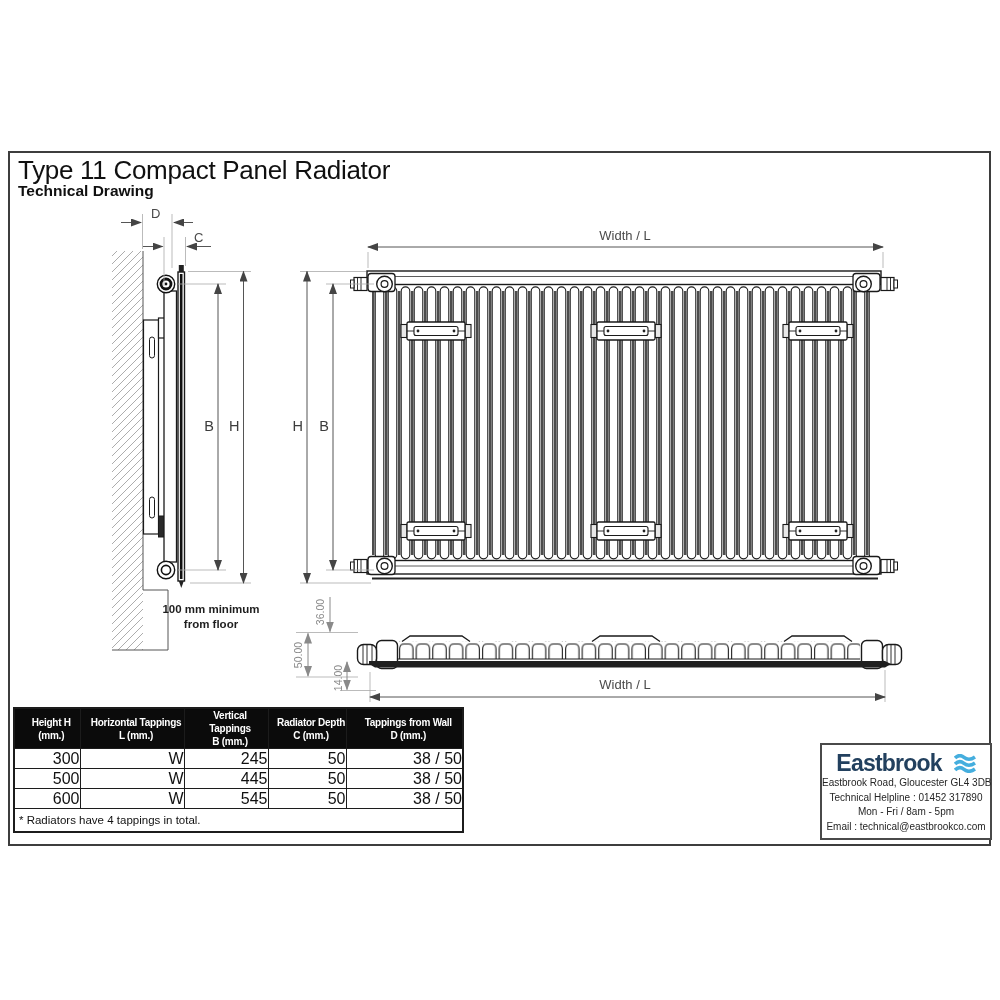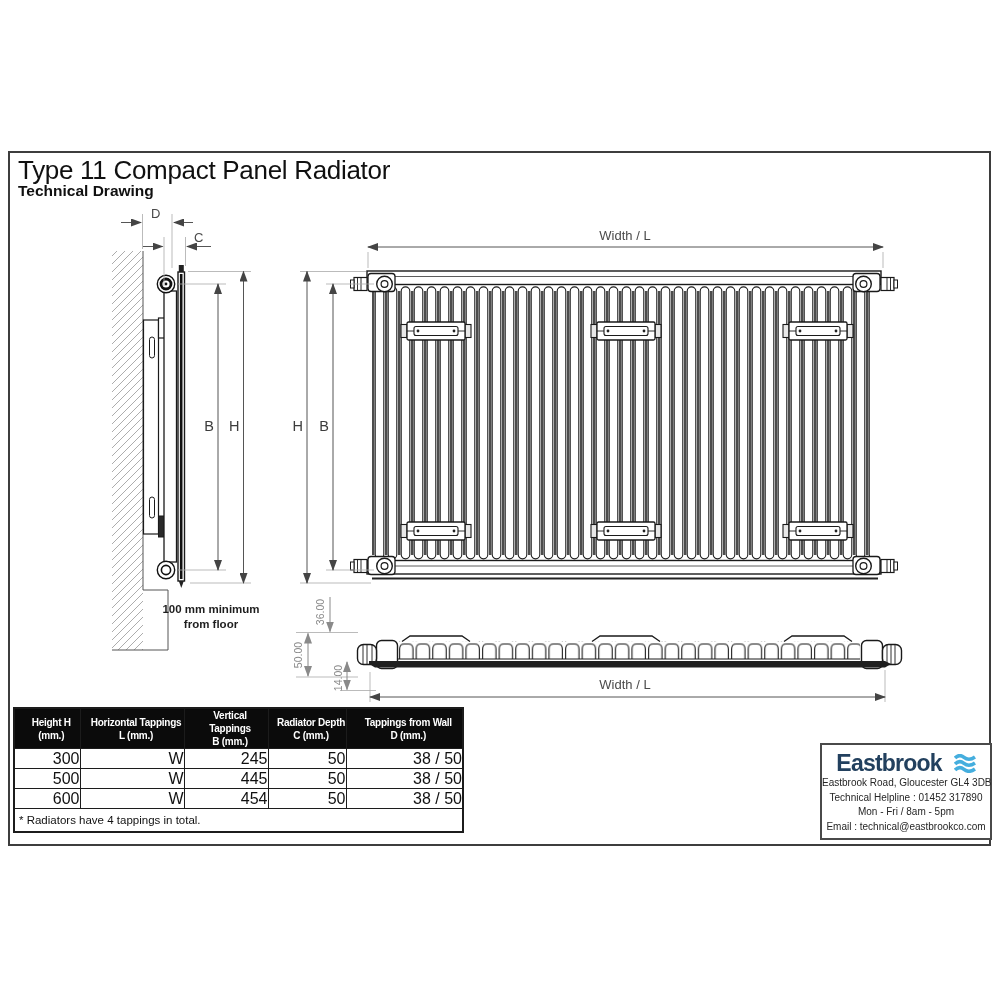--- a/index.html
+++ b/index.html
@@ -238,21 +238,21 @@
       <tr>
         <td>500</td>
         <td>W</td>
         <td>445</td>
         <td>50</td>
         <td>38 / 50</td>
       </tr>
       <tr>
         <td>600</td>
         <td>W</td>
-        <td>454</td>
+        <td>545</td>
         <td>50</td>
         <td>38 / 50</td>
       </tr>
       <tr class="foot">
         <td colspan="5">* Radiators have 4 tappings in total.</td>
       </tr>
     </tbody>
   </table>
 
   <div class="brandbox">

